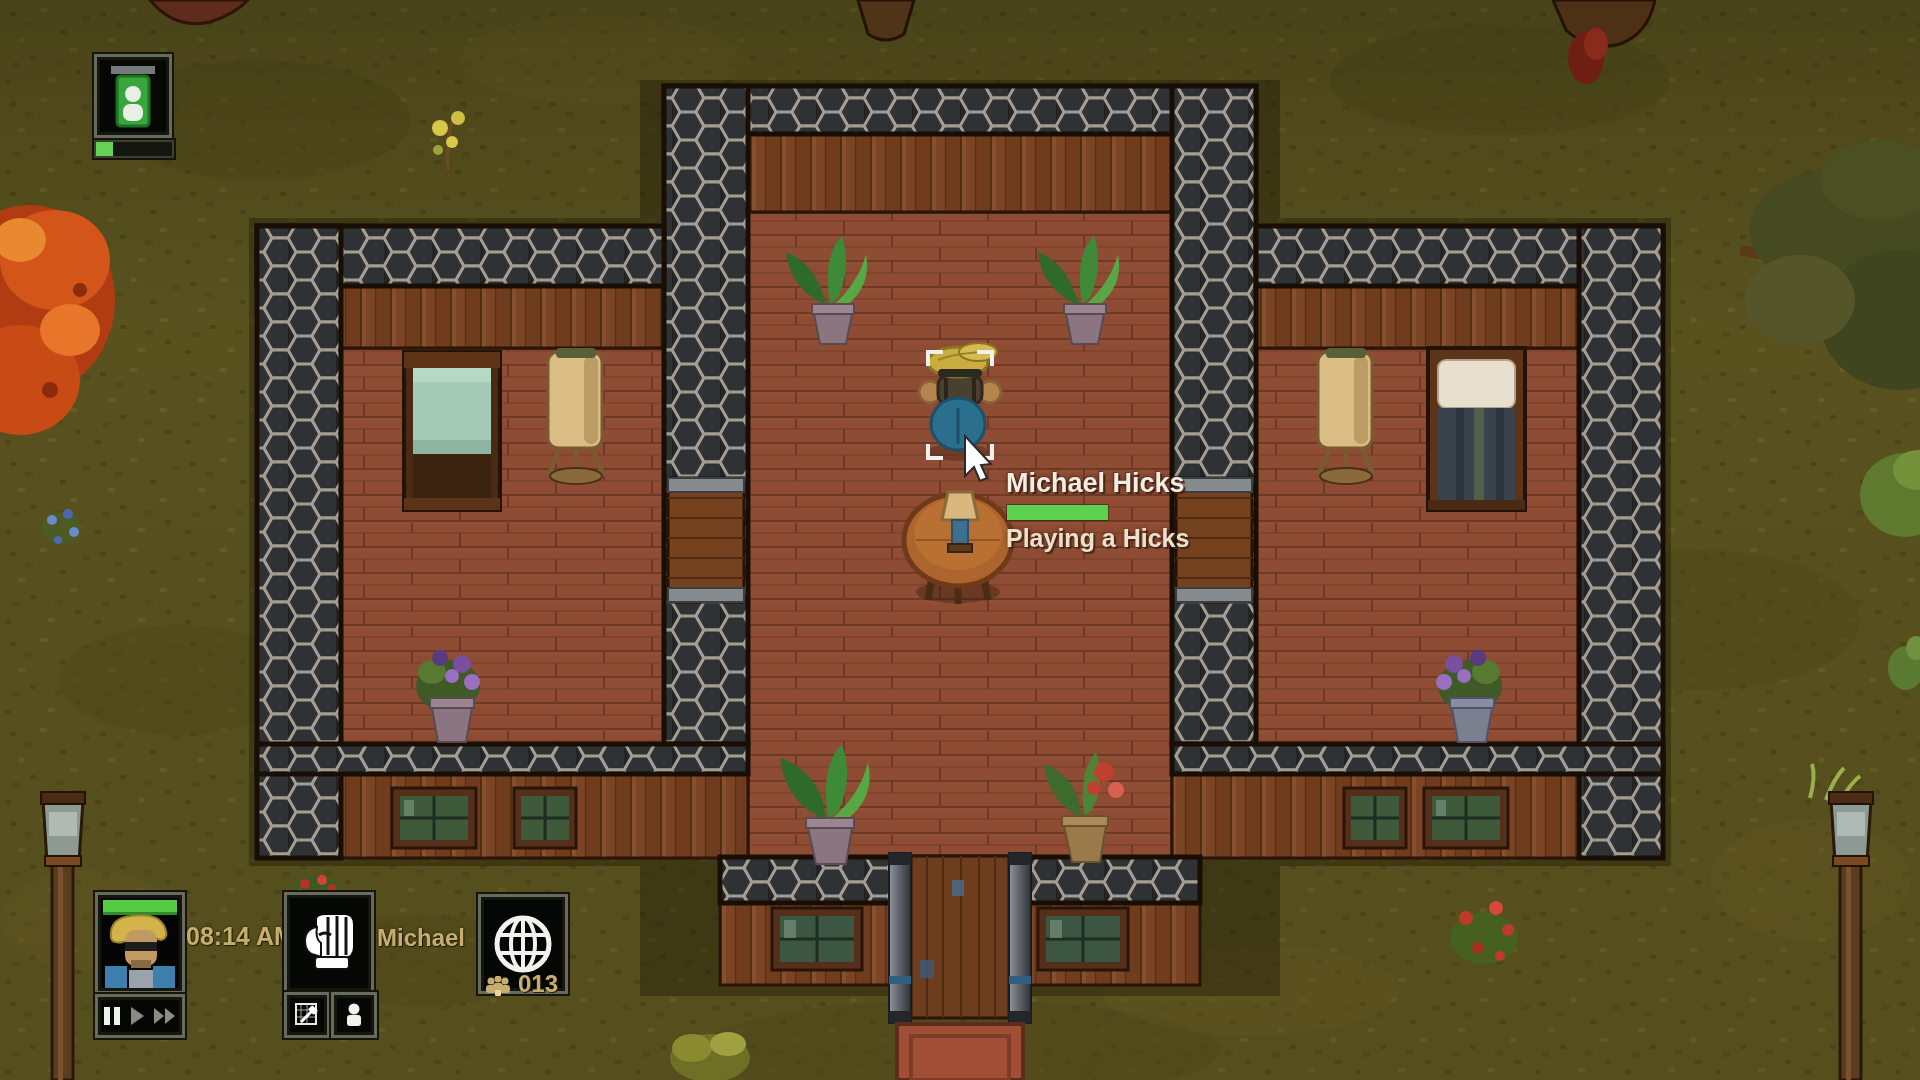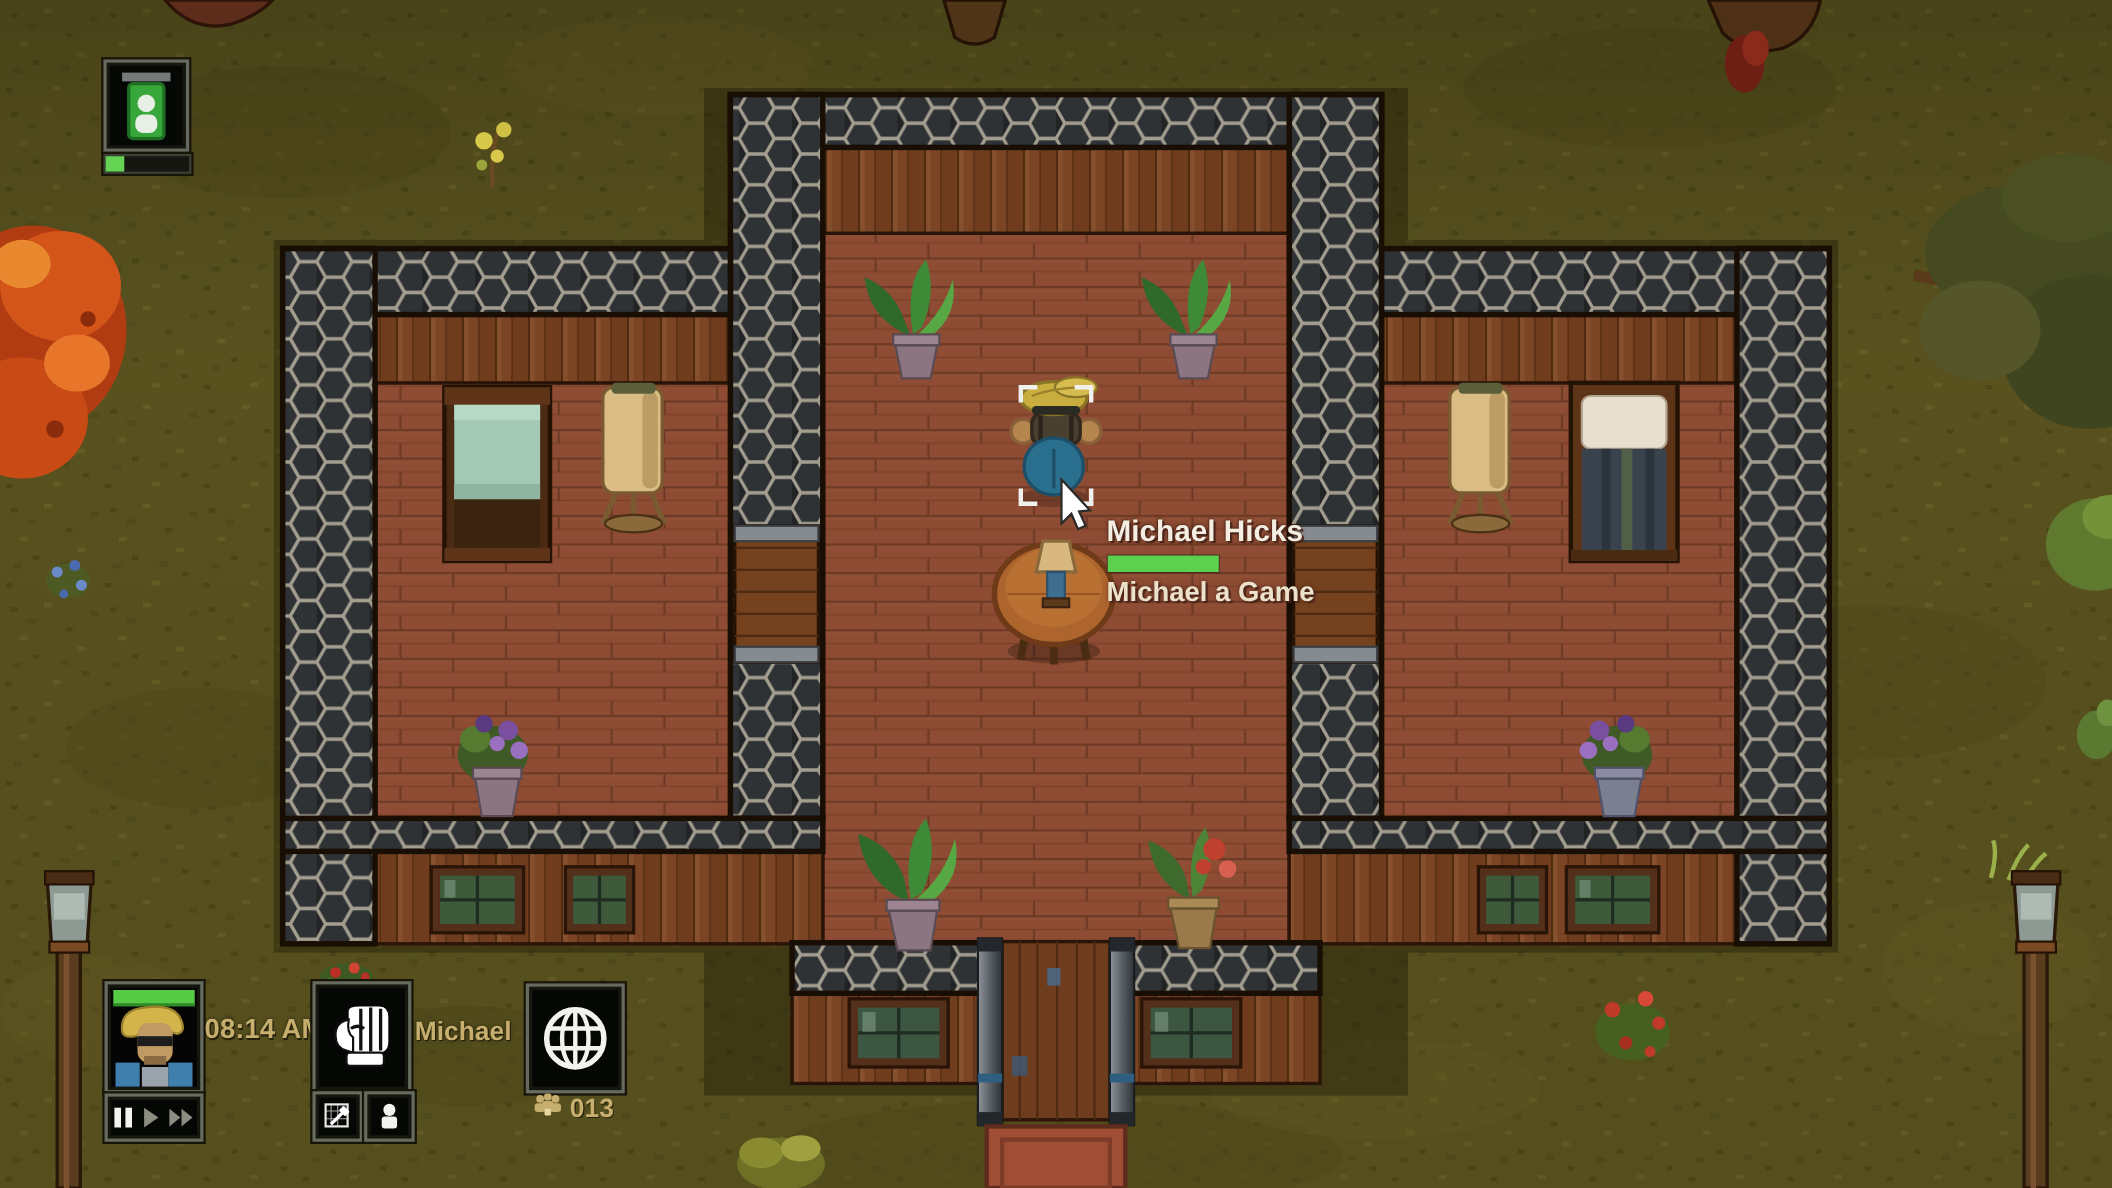--- a/index.html
+++ b/index.html
@@ -19,21 +19,21 @@
   #mini-meter-fill{width:22%;height:100%;background:#64d253;}
 
   #portrait-btn{left:95px;top:892px;width:84px;height:96px;padding:0;}
   #speed-bar{left:95px;top:994px;width:84px;height:38px;display:flex;gap:6px;align-items:center;justify-content:center;}
   #time-text{left:186px;top:922px;font-size:25px;}
   #glove-btn{left:284px;top:892px;width:84px;height:96px;}
   #architect-btn{left:284px;top:992px;width:40px;height:40px;}
   #colonist-mini-btn{left:331px;top:992px;width:40px;height:40px;}
   #colonist-label{left:377px;top:924px;font-size:24px;}
   #globe-btn{left:478px;top:894px;width:84px;height:94px;}
-  #pop-row{position:absolute;left:483px;top:994px;display:flex;align-items:flex-start;gap:5px;}
+  #pop-row{position:absolute;left:483px;top:970px;display:flex;align-items:flex-end;gap:5px;}
   #pop-count{color:#c6ae6e;font-weight:bold;font-size:24px;text-shadow:1px 1px 0 #241e0a;}
 
   
   #name-label{position:absolute;left:1006px;top:468px;font-size:27px;font-weight:bold;color:#f4eee2;
     text-shadow:2px 2px 0 rgba(74,36,24,.95),-1px -1px 0 rgba(74,36,24,.55),0 0 4px rgba(40,16,8,.6);white-space:nowrap;}
   #activity-bar{position:absolute;left:1007px;top:505px;width:101px;height:15px;background:#2c1a10;
     box-shadow:0 0 0 1px rgba(40,20,10,.45);}
   #activity-bar-fill{width:100%;height:100%;background:#5cd04f;}
   #activity-label{position:absolute;left:1006px;top:524px;font-size:25px;font-weight:bold;color:#ece2cc;
     text-shadow:2px 2px 0 rgba(74,36,24,.9),0 0 4px rgba(40,16,8,.5);white-space:nowrap;}
@@ -454,21 +454,21 @@
 
   <g>
     <path d="M965,436 L965,476 L974,467 L980,481 L987,478 L981,465 L991,464 Z" fill="#ffffff" stroke="#2a2a2a" stroke-width="2"></path>
   </g>
 </svg>
 
 <div id="name-label">Michael Hicks</div>
 <div id="activity-bar">
   <div id="activity-bar-fill"></div>
 </div>
-<div id="activity-label">Michael a Game</div>
+<div id="activity-label">Playing a Hicks</div>
 
 <div id="mini-portrait" class="hud-btn">
   <svg width="62" height="68" viewBox="0 0 62 68">
     <rect width="62" height="68" fill="#060806"></rect>
     <rect x="9" y="4" width="44" height="8" fill="#9aa0a0" opacity="0.75"></rect>
     <rect x="15" y="14" width="32" height="50" rx="4" fill="#37a63b" stroke="#1e6f22" stroke-width="3"></rect>
     <circle cx="31" cy="32" r="8" fill="#e8efe6"></circle>
     <rect x="21" y="42" width="20" height="17" rx="7" fill="#e8efe6"></rect>
   </svg>
 </div>

